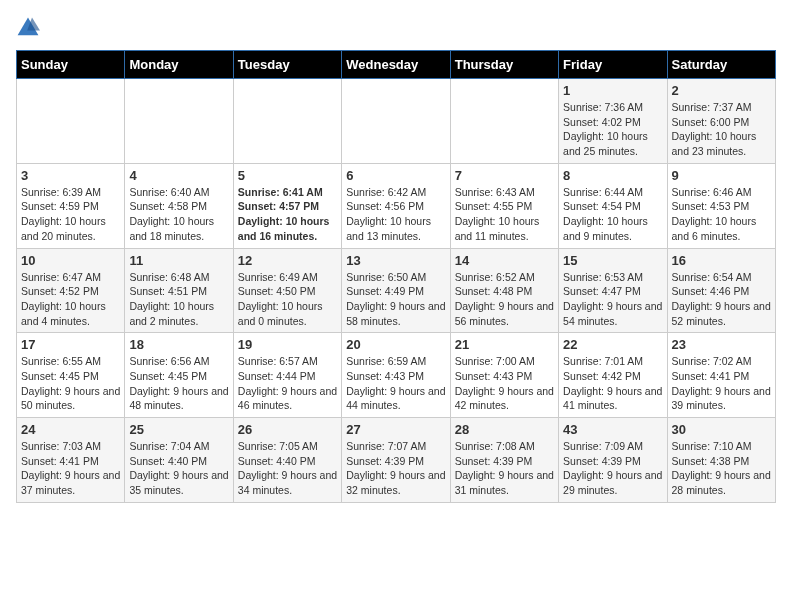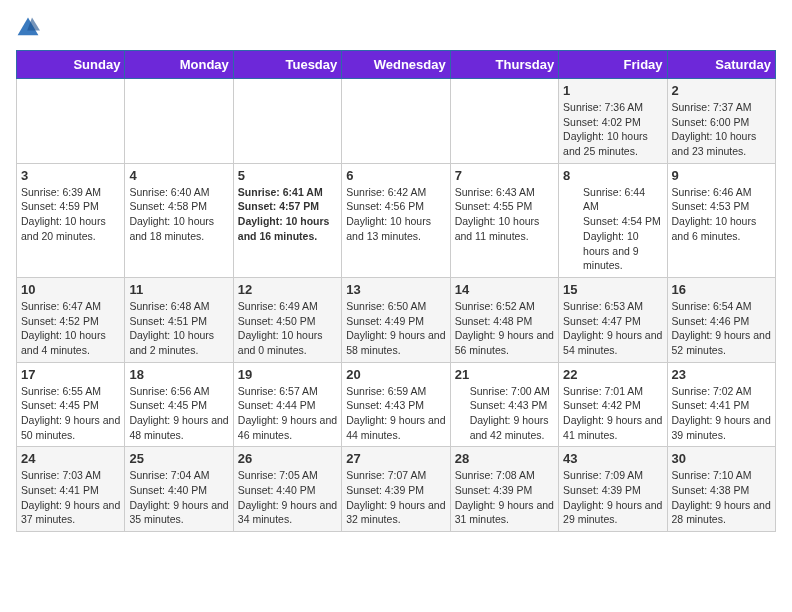--- a/index.html
+++ b/index.html
@@ -46,24 +46,24 @@
     .subtitle {
       font-size: 16px;
       color: #555;
     }
     table {
       width: 100%;
       border-collapse: collapse;
       font-size: 11px;
     }
     thead tr th {
-      background-color: #6d28d9;
+      background-color: #000000;
       color: #fff;
       padding: 6px 4px;
-      text-align: right;
+      text-align: left;
       font-size: 13px;
       font-weight: bold;
       border: 1px solid #2e6aa8;
     }
     tbody tr td {
       border: 1px solid #ccc;
       vertical-align: top;
       padding: 4px;
       width: calc(100%/7);
       height: 80px;
@@ -165,21 +165,21 @@
 Daylight: 10 hours and 13 minutes.</div>
         </td>
         <td>
           <span class="day-num">7</span>
           <div class="cell-text" style="white-space: pre-line;">Sunrise: 6:43 AM
 Sunset: 4:55 PM
 Daylight: 10 hours and 11 minutes.</div>
         </td>
         <td>
           <span class="day-num">8</span>
-          <div class="cell-text" style="white-space: pre-line; margin-left: 20px;">Sunrise: 6:44 AM
+          <div class="cell-text" style="white-space: pre-line;">Sunrise: 6:44 AM
 Sunset: 4:54 PM
 Daylight: 10 hours and 9 minutes.</div>
         </td>
         <td>
           <span class="day-num">9</span>
           <div class="cell-text" style="white-space: pre-line;">Sunrise: 6:46 AM
 Sunset: 4:53 PM
 Daylight: 10 hours and 6 minutes.</div>
         </td>
       </tr>
@@ -247,21 +247,21 @@
 Daylight: 9 hours and 46 minutes.</div>
         </td>
         <td>
           <span class="day-num">20</span>
           <div class="cell-text" style="white-space: pre-line;">Sunrise: 6:59 AM
 Sunset: 4:43 PM
 Daylight: 9 hours and 44 minutes.</div>
         </td>
         <td>
           <span class="day-num">21</span>
-          <div class="cell-text" style="white-space: pre-line; margin-left: 15px;">Sunrise: 7:00 AM
+          <div class="cell-text" style="white-space: pre-line;">Sunrise: 7:00 AM
 Sunset: 4:43 PM
 Daylight: 9 hours and 42 minutes.</div>
         </td>
         <td>
           <span class="day-num">22</span>
           <div class="cell-text" style="white-space: pre-line;">Sunrise: 7:01 AM
 Sunset: 4:42 PM
 Daylight: 9 hours and 41 minutes.</div>
         </td>
         <td>

